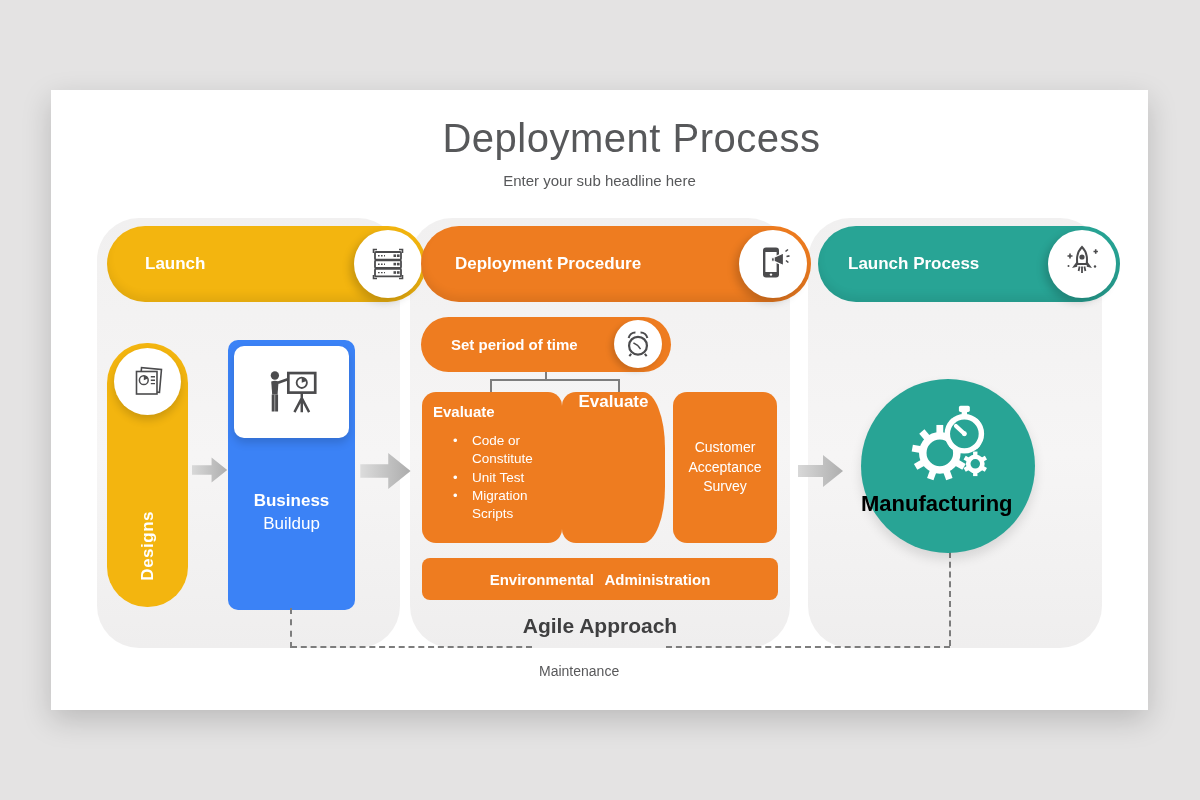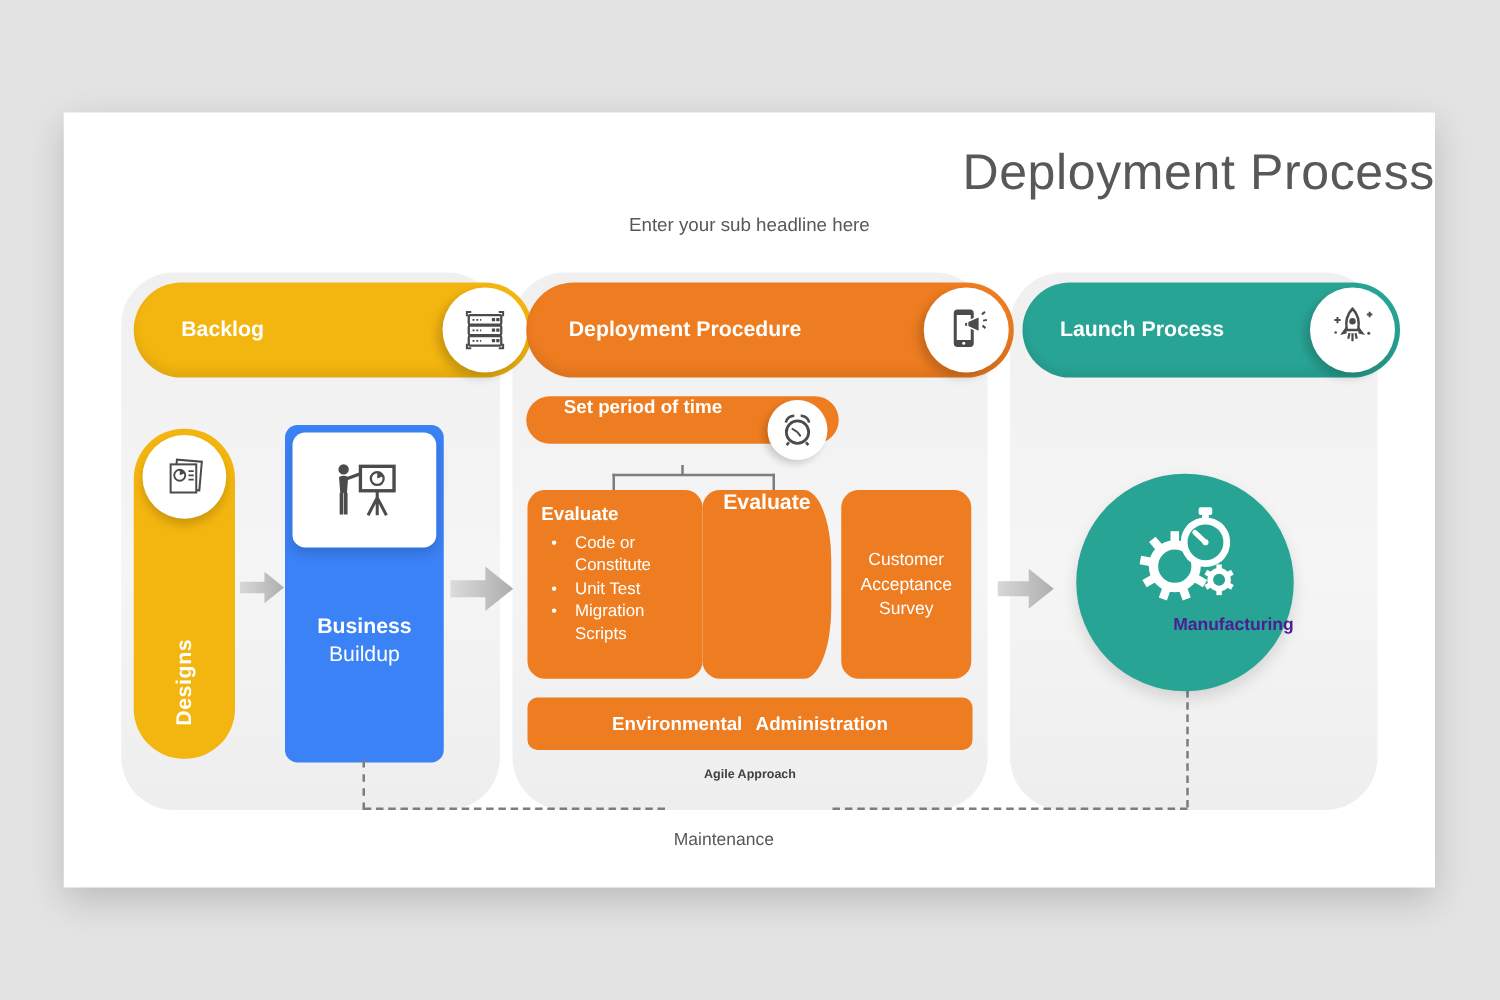--- a/index.html
+++ b/index.html
@@ -1,21 +1,21 @@
 <!DOCTYPE html>
 <html><head>
 <meta charset="utf-8">
 <style>
   html,body{margin:0;padding:0;}
   body{font-family:"Liberation Sans", sans-serif;}
   .page{position:relative;width:1200px;height:800px;background:#E4E3E3;overflow:hidden;}
   .slide{position:absolute;left:51px;top:90px;width:1097px;height:620px;background:#ffffff;
          box-shadow:0 10px 28px rgba(0,0,0,.18);}
   .abs{position:absolute;}
-  .title{left:0;top:26px;width:100%;text-align:right;font-size:40px;color:#57585A;letter-spacing:.5px;}
+  .title{left:0;top:26px;width:100%;text-align:center;font-size:40px;color:#57585A;letter-spacing:.5px;padding-left:32px;}
   .subtitle{left:0;top:82px;width:100%;text-align:center;font-size:15px;color:#57585A;}
 
   .col{top:128px;height:430px;border-radius:42px;
        background:linear-gradient(180deg,#F1F0F0 0%,#F6F5F5 55%,#EFEEEE 100%);}
   .col-left{left:46px;width:303px;}
   .col-mid{left:359px;width:380px;}
   .col-right{left:757px;width:294px;}
 
   .pill{top:136px;height:76px;border-radius:38px;display:flex;align-items:center;
         color:#fff;font-weight:bold;font-size:17px;box-shadow:inset 0 -6px 8px rgba(0,0,0,.07);}
@@ -34,72 +34,72 @@
 
   .business-box{left:177px;top:250px;width:127px;height:270px;border-radius:10px;background:#3b82f6;}
   .business-inner{position:absolute;left:6px;top:6px;width:115px;height:92px;background:#fff;border-radius:10px;
                   box-shadow:0 5px 9px rgba(0,0,0,.15);display:flex;align-items:center;justify-content:center;}
   .business-label{position:absolute;left:0;top:150px;width:100%;text-align:center;color:#fff;
                   font-size:17px;line-height:1.35;}
   .business-label .b1{font-weight:bold;}
 
   .arrow{top:364px;}
 
-  .setperiod{left:370px;top:227px;width:250px;height:38px;border-radius:28px;background:#EE7C20;
-             display:flex;align-items:flex-start;padding-left:30px;color:#fff;font-weight:bold;font-size:15px;
+  .setperiod{left:370px;top:227px;width:250px;height:55px;border-radius:28px;background:#EE7C20;
+             display:flex;align-items:center;padding-left:30px;color:#fff;font-weight:bold;font-size:15px;
              box-sizing:border-box;}
   .setperiod-circle{position:absolute;right:9px;top:3px;width:48px;height:48px;border-radius:50%;background:#fff;
                     box-shadow:-3px 3px 6px rgba(0,0,0,.16);display:flex;align-items:center;justify-content:center;}
 
   .bracket-stem{left:494px;top:282px;width:2px;height:8px;background:#7D7D7D;}
   .bracket{left:439px;top:289px;width:126px;height:13px;border:2px solid #7D7D7D;border-bottom:none;}
 
   .obox{top:302px;height:151px;background:#EE7C20;color:#fff;box-sizing:border-box;}
   .box-designers{left:371px;width:140px;border-radius:14px;padding:11px 6px 0 11px;}
   .box-designers .hd{font-weight:bold;font-size:15px;margin-bottom:5px;}
-  .box-designers ul{margin:0;padding:0 0 0 8px;list-style:none;font-size:13.5px;line-height:1.32;}
+  .box-designers ul{margin:12px;padding:0 0 0 8px;list-style:none;font-size:13.5px;line-height:1.32;}
   .box-designers li{position:relative;padding-left:19px;margin-bottom:1px;}
   .box-designers li::before{content:"•";position:absolute;left:0;top:0;font-size:13px;}
   .box-evaluate{left:511px;width:103px;border-radius:14px 22px 22px 14px / 14px 56px 56px 14px;
                 display:flex;align-items:flex-start;justify-content:center;font-weight:bold;font-size:17px;}
   .box-customer{left:622px;width:104px;border-radius:14px;display:flex;align-items:center;justify-content:center;
                 text-align:center;font-weight:normal;font-size:14px;line-height:1.4;padding:0 9px;}
 
   .envbar{left:371px;top:468px;width:356px;height:42px;border-radius:8px;background:#EE7C20;
           display:flex;align-items:center;justify-content:center;color:#fff;font-weight:bold;font-size:15px;
           word-spacing:7px;}
-  .agile{left:359px;top:524px;width:380px;text-align:center;font-weight:bold;font-size:10px;color:#3F3F40;}
+  .agile{left:359px;top:524px;width:380px;text-align:center;font-weight:bold;font-size:21px;color:#3F3F40;}
   .maintenance{left:488px;top:550px;width:120px;font-size:14px;color:#58585A;background:#fff;margin-top:23px;}
 
   .dash-v-left{left:239px;top:518px;height:40px;width:0;border-left:2px dashed #7D7D7D;}
   .dash-h-left{left:240px;top:556px;width:241px;height:0;border-top:2px dashed #7D7D7D;}
   .dash-h-right{left:615px;top:556px;width:284px;height:0;border-top:2px dashed #7D7D7D;}
   .dash-v-right{left:898px;top:462px;height:94px;width:0;border-left:2px dashed #7D7D7D;}
 
   .mfg-circle{left:810px;top:289px;width:174px;height:174px;border-radius:50%;background:#28A495;
               box-shadow:0 6px 12px rgba(0,0,0,.12);}
   .mfg-icon{position:absolute;left:50%;top:22px;transform:translateX(-50%);}
-  .mfg-label{position:absolute;left:0;top:112px;width:100%;text-align:right;color:#4c1d95;
-             font-weight:bold;font-size:14px;}
+  .mfg-label{position:absolute;left:0;top:112px;width:100%;text-align:left;color:#000000;
+             font-weight:bold;font-size:22px;}
 </style>
 </head>
 <body>
 
 <div class="page">
   <div class="slide">
 
     <div class="abs title">Deployment Process</div>
     <div class="abs subtitle">Enter your sub headline here</div>
 
     <div class="abs col col-left"></div>
     <div class="abs col col-mid"></div>
     <div class="abs col col-right"></div>
 
     <div class="abs pill pill-backlog">
-      <span>Backlog</span>
+      <span>Launch</span>
       <span class="pill-circle">
         <svg width="40" height="40" viewBox="0 0 40 40" fill="none" stroke="#4B4B4D" stroke-width="1.8">
           <rect x="7" y="8" width="26" height="7.6" rx="1"></rect>
           <rect x="7" y="16.4" width="26" height="7.6" rx="1"></rect>
           <rect x="7" y="24.8" width="26" height="7.6" rx="1"></rect>
           <path d="M10 11.8h7 M10 20.2h7 M10 28.6h7" stroke-width="1.4" stroke-dasharray="1.6 1.4"></path>
           <rect x="25.5" y="10.4" width="2.6" height="2.6" fill="#4B4B4D" stroke="none"></rect>
           <rect x="29" y="10.4" width="2.6" height="2.6" fill="#4B4B4D" stroke="none"></rect>
           <rect x="25.5" y="18.8" width="2.6" height="2.6" fill="#4B4B4D" stroke="none"></rect>
           <rect x="29" y="18.8" width="2.6" height="2.6" fill="#4B4B4D" stroke="none"></rect>

